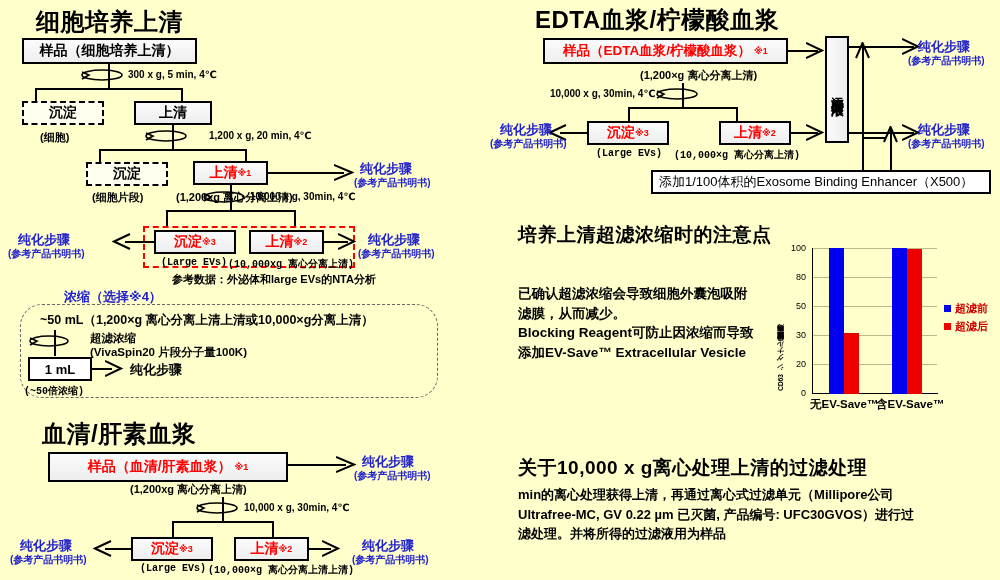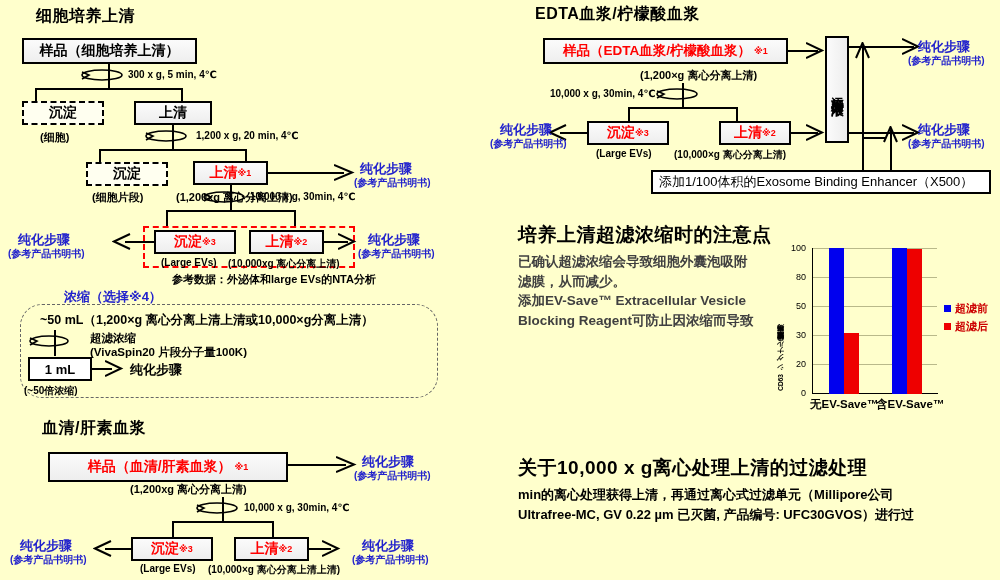--- a/index.html
+++ b/index.html
@@ -11,21 +11,21 @@
     position:relative;
     color:#000;
   }
   .abs{position:absolute;}
   .sec-title{
     font-weight:bold;
     color:#000;
     letter-spacing:.5px;
     white-space:nowrap;
   }
-  .t24{font-size:16px;}
+  .t24{font-size:24px;}
   .t19{font-size:19px;}
 
   
   .box{
     box-sizing:border-box;
     border:2px solid #000;
     background:linear-gradient(#fbfbfb,#eeeeee);
     display:flex;align-items:center;justify-content:center;
     text-align:center;
     white-space:nowrap;
@@ -33,21 +33,21 @@
   .box.dashed{border-style:dashed;background:#fffff0;}
   .box.plain{background:#fff;}
   .box-red-text{color:#ff0000;font-weight:bold;}
 
   .sup{font-size:9px;vertical-align:super;}
 
   .blue{color:#2222cc;font-weight:bold;}
   .blue-sm{color:#2222cc;font-weight:bold;font-size:10px;}
 
   .cap{font-size:11px;font-weight:bold;white-space:nowrap;color:#000;}
-  .cap10{font-size:10px;font-weight:bold;white-space:nowrap;color:#000;}
+  .cap10{font-size:10px;font-weight:bold;white-space:nowrap;color:#000;font-family:Liberation Mono, monospace;}
   .spin-label{font-size:10px;white-space:nowrap;color:#000;font-weight:bold;}
 
   .line{background:#000;position:absolute;}
   .hline{height:2px;}
   .vline{width:2px;}
 
   .redbox{
     position:absolute;
     border:2px dashed #ff0000;
     box-sizing:border-box;
@@ -64,21 +64,21 @@
     box-sizing:border-box;border:2px solid #000;
     background:linear-gradient(90deg,#fbfbfb,#ededed);
     writing-mode:vertical-rl;
     text-orientation:upright;
     display:flex;align-items:center;justify-content:center;
     font-size:13px;font-weight:bold;letter-spacing:1px;
   }
 
   
   .para{
-    font-size:13.5px;line-height:1.45;font-weight:bold;color:#404040;
+    font-size:13.5px;line-height:1.45;font-weight:bold;color:#000000;margin-top:32px;
   }
   .para2{
     font-size:13px;line-height:1.5;font-weight:bold;color:#000;
   }
 
   
   #chart-wrap{position:absolute;}
   .axis{position:absolute;background:#000;}
   .gridline{position:absolute;height:1px;background:#b9b98a;}
   .ytick{position:absolute;font-size:9px;color:#000;text-align:right;width:24px;}
@@ -124,21 +124,21 @@
 
 <div class="box abs" style="left:134px;top:101px;width:78px;height:24px;font-size:14px;font-weight:bold;">
   <span>上清</span>
 </div>
 
 <div class="line vline abs" style="left:172px;top:125px;height:25px;"></div>
 <svg class="abs" style="left:144px;top:129px;" width="44" height="14">
   <ellipse cx="22" cy="7" rx="20" ry="5" fill="none" stroke="#000" stroke-width="1.6"></ellipse>
   <path d="M2 4 L9 7 L2 11" fill="none" stroke="#000" stroke-width="1.6"></path>
 </svg>
-<div class="abs spin-label" style="left:196px;top:130px;">1,200 x g, 20 min, 4℃</div>
+<div class="abs spin-label" style="left:209px;top:130px;">1,200 x g, 20 min, 4℃</div>
 
 <div class="line hline abs" style="left:99px;top:149px;width:148px;"></div>
 <div class="line vline abs" style="left:99px;top:149px;height:13px;"></div>
 <div class="line vline abs" style="left:245px;top:149px;height:13px;"></div>
 
 <div class="box dashed abs" style="left:86px;top:162px;width:82px;height:24px;font-size:14px;font-weight:bold;">
   <span>沉淀</span>
 </div>
 <div class="abs cap" style="left:92px;top:190px;">(细胞片段)</div>
 
@@ -349,22 +349,22 @@
 </svg>
 
 <div class="box plain abs" style="left:651px;top:170px;width:340px;height:24px;font-size:13px;font-weight:normal;justify-content:flex-start;padding-left:6px;">
   <span>添加1/100体积的Exosome Binding Enhancer（X500）</span>
 </div>
 
 <div class="abs sec-title t19" style="left:518px;top:222px;">培养上清超滤浓缩时的注意点</div>
 <div class="abs para" style="left:518px;top:252px;width:270px;">
   <div>已确认超滤浓缩会导致细胞外囊泡吸附</div>
   <div>滤膜，从而减少。</div>
+  <div>Blocking Reagent可防止因浓缩而导致</div>
   <div>添加EV-Save™ Extracellular Vesicle</div>
-  <div>Blocking Reagent可防止因浓缩而导致</div>
 </div>
 
 <div id="chart-wrap" style="left:772px;top:243px;width:220px;height:175px;">
   <div class="ylab" style="left:4px;top:8px;height:140px;">CD63シグナル（限外濾過前後の相対比率）</div>
 
   <div class="gridline" style="left:40px;top:5px;width:125px;"></div>
   <div class="gridline" style="left:40px;top:34px;width:125px;"></div>
   <div class="gridline" style="left:40px;top:63px;width:125px;"></div>
   <div class="gridline" style="left:40px;top:92px;width:125px;"></div>
   <div class="gridline" style="left:40px;top:121px;width:125px;"></div>
@@ -392,13 +392,14 @@
   <div class="legend-sw" style="left:172px;top:62px;background:#0000ee;"></div>
   <div class="legend-item" style="left:183px;top:58px;">超滤前</div>
   <div class="legend-sw" style="left:172px;top:80px;background:#ee0000;"></div>
   <div class="legend-item" style="left:183px;top:76px;">超滤后</div>
 </div>
 
 <div class="abs sec-title t19" style="left:518px;top:455px;">关于10,000 x g离心处理上清的过滤处理</div>
 <div class="abs para2" style="left:518px;top:485px;width:470px;">
   <div>min的离心处理获得上清，再通过离心式过滤单元（Millipore公司</div>
   <div>Ultrafree-MC, GV 0.22 µm 已灭菌, 产品编号: UFC30GVOS）进行过</div>
+  <div>滤处理。并将所得的过滤液用为样品</div>
 </div>
 
 </body></html>

